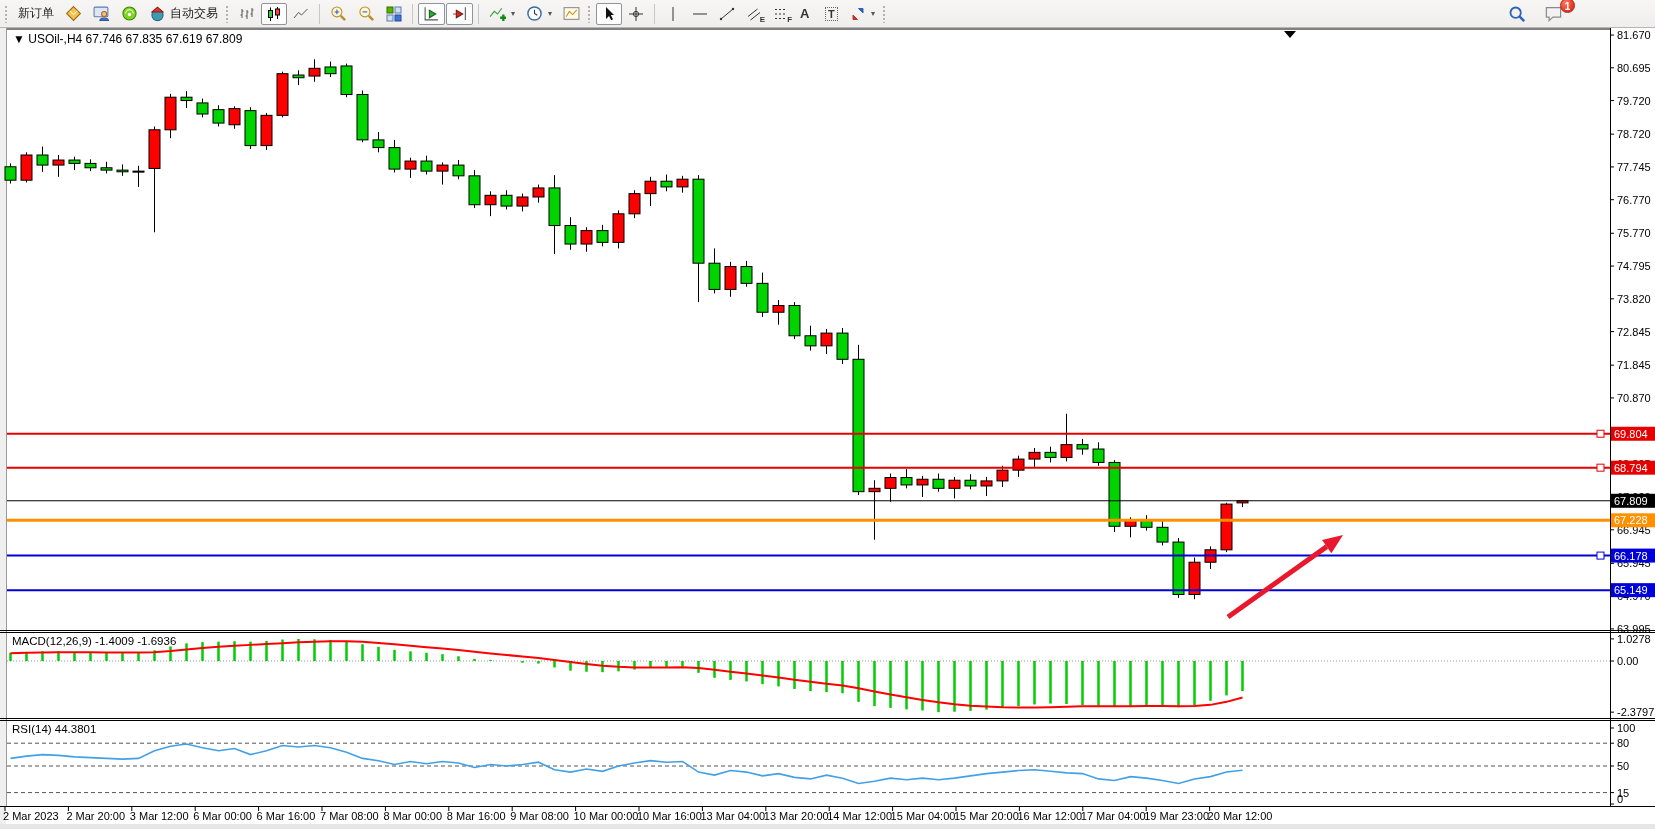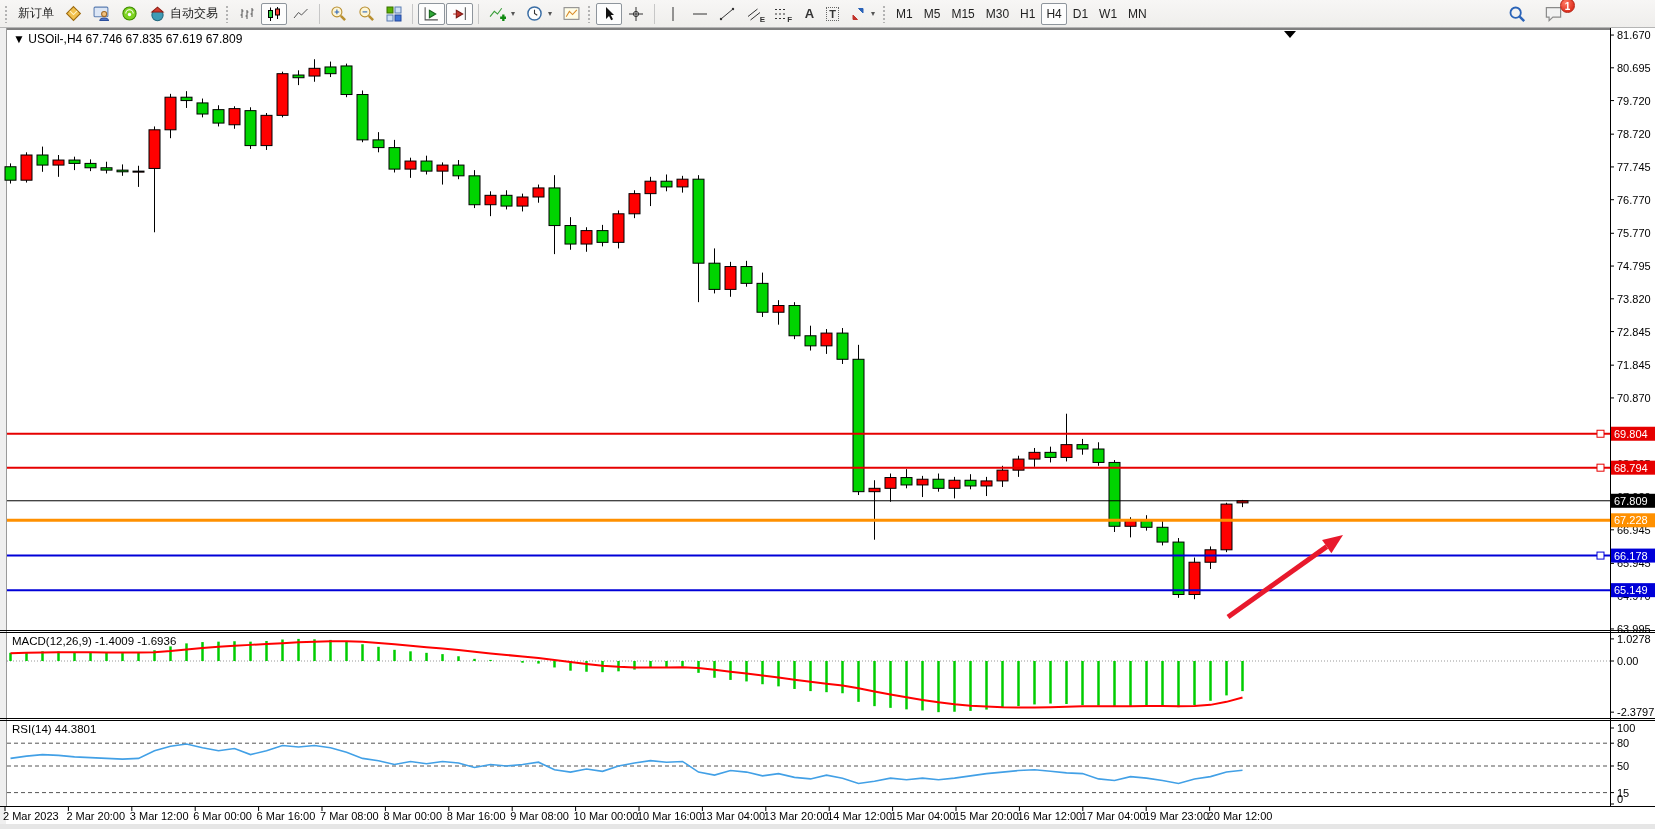--- a/index.html
+++ b/index.html
@@ -5,21 +5,21 @@
   html,body{margin:0;padding:0;background:#fff;width:1655px;height:829px;overflow:hidden;
             font-family:"Liberation Sans",sans-serif;-webkit-font-smoothing:none;}
   
   .toolbar{position:absolute;top:0;left:0;width:1655px;height:28px;box-sizing:border-box;
            background:linear-gradient(#f7f6f5,#efeeec);border-bottom:1px solid #b5b5b5;
            display:flex;align-items:center;padding:0 3px;gap:1px;}
   .grip{width:5px;height:18px;margin:0 3px 0 1px;
         background-image:radial-gradient(circle,#b3b3b3 1px,transparent 1.2px);background-size:4px 4px;}
   .sep{width:1px;height:20px;background:#c7c7c7;margin:0 4px;}
   .tb-btn{position:relative;height:22px;min-width:24px;border:1px solid transparent;background:transparent;
-          display:flex;align-items:center;justify-content:flex-end;gap:4px;padding:0 4px;
+          display:flex;align-items:center;justify-content:flex-start;gap:4px;padding:0 4px;
           font-family:"Liberation Sans",sans-serif;font-size:12px;color:#222;border-radius:2px;}
   .tb-btn.pressed{background:#fdfdfd;border-color:#8e959c;}
   .tb-btn svg{display:block;}
   .caret{font-size:8px;color:#555;margin-left:1px;}
   .corner-letter{position:absolute;right:1px;bottom:0;font-size:8px;font-weight:bold;color:#333;line-height:8px;}
   .letter-glyph{font-weight:bold;font-size:13px;color:#333;}
   .boxed-t{border:1px dotted #666;padding:0 2px;font-size:11px;font-weight:bold;color:#333;}
   .tf-group{display:flex;gap:1px;}
   .tb-right{margin-left:auto;margin-right:84px;display:flex;gap:8px;align-items:center;}
   .chat-wrap{position:relative;}
@@ -245,31 +245,20 @@
     <span>
         <svg width="16" height="16" viewBox="0 0 16 16">
           <path d="M3 9l4 4M7.5 13.5H3V9z" fill="#c2332b" stroke="#c2332b"></path>
           <path d="M13 7L9 3M8.5 2.5H13V7z" fill="#2a63b8" stroke="#2a63b8"></path>
         </svg>
       </span>
     <span class="caret">▾</span>
   </button>
 
   <div class="grip"></div>
-  <div class="tf-group" id="tf-group">
-      <button class="tb-btn">M1</button>
-      <button class="tb-btn">M5</button>
-      <button class="tb-btn">M15</button>
-      <button class="tb-btn">M30</button>
-      <button class="tb-btn">H1</button>
-      <button class="tb-btn pressed">H4</button>
-      <button class="tb-btn">D1</button>
-      <button class="tb-btn">W1</button>
-      <button class="tb-btn">MN</button>
-    </div>
 
   <div class="tb-right">
     <button class="tb-btn">
       <span>
           <svg width="18" height="18" viewBox="0 0 16 16">
             <circle cx="6.8" cy="6.8" r="4.6" fill="none" stroke="#2a63b8" stroke-width="1.6"></circle>
             <line x1="10.4" y1="10.4" x2="14.4" y2="14.4" stroke="#2a63b8" stroke-width="2.2"></line>
           </svg>
         </span>
     </button>

